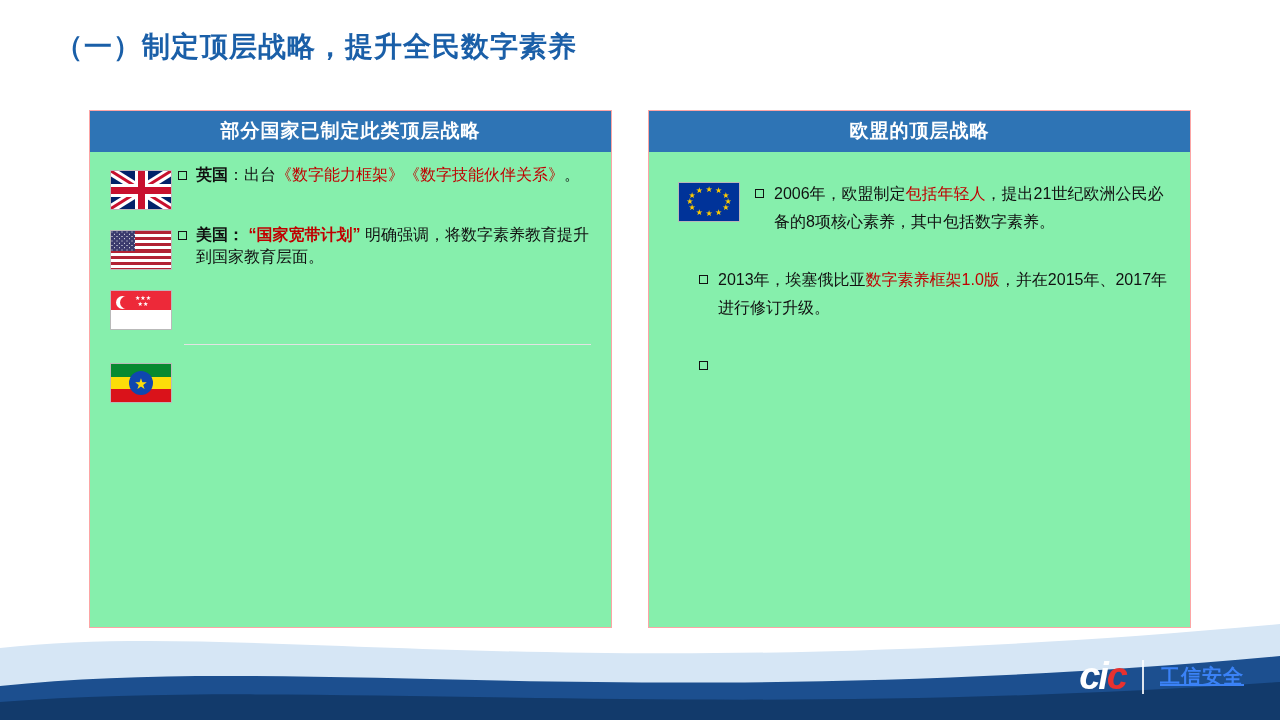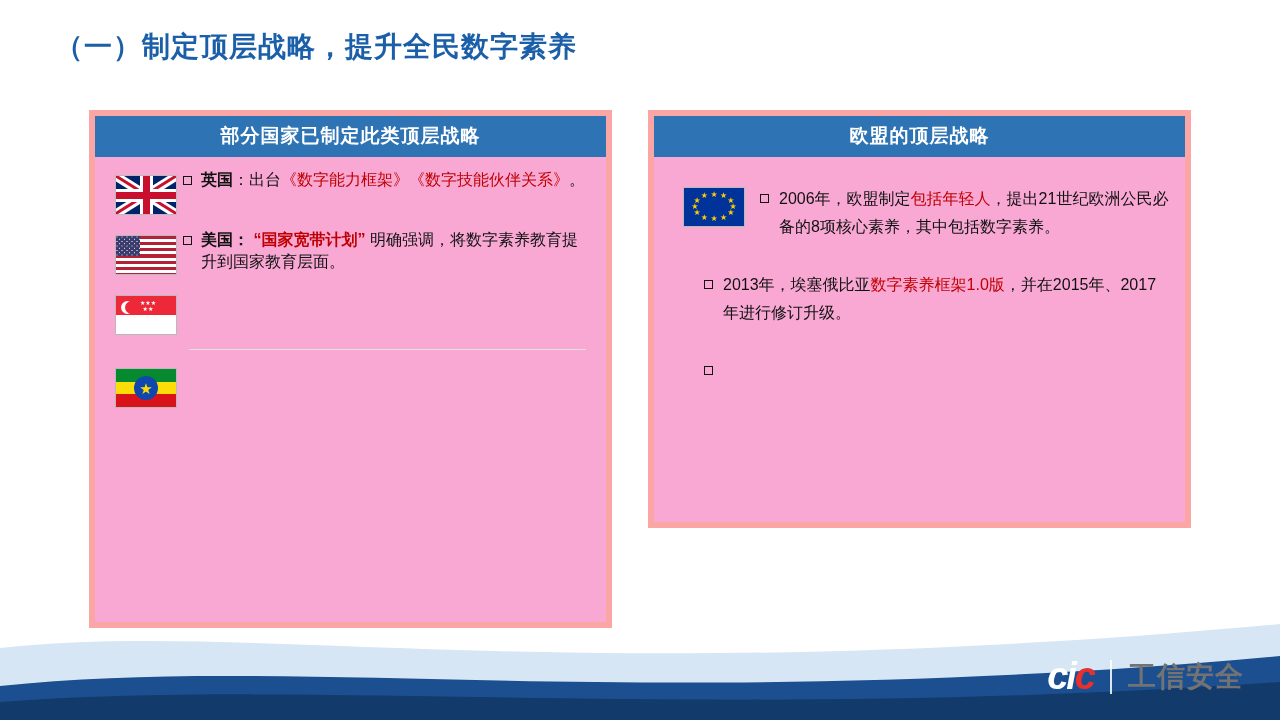--- a/index.html
+++ b/index.html
@@ -23,23 +23,23 @@
     font-size: 28px;
     font-weight: bold;
     color: #1a5fa8;
     letter-spacing: 1px;
     white-space: nowrap;
   }
 
   
   .panel {
     position: absolute;
-    border: 6px solid #fca5a5;
+    border: 1px solid #fca5a5;
     box-sizing: border-box;
-    background: #f9a8d4;
+    background: #86efac;
   }
   .panel-header {
     background: #2e74b5;
     color: #ffffff;
     font-size: 19px;
     font-weight: bold;
     text-align: center;
     padding: 7px 0 8px 0;
     letter-spacing: 1px;
   }
@@ -50,21 +50,21 @@
   #panel-left {
     left: 89px;
     top: 110px;
     width: 523px;
     height: 518px;
   }
   #panel-right {
     left: 648px;
     top: 110px;
     width: 543px;
-    height: 418px;
+    height: 518px;
   }
 
   
   .row {
     display: flex;
     align-items: flex-start;
     margin-bottom: 14px;
   }
   .flag-cell {
     width: 74px;
@@ -277,24 +277,25 @@
     font-family: "Liberation Sans", sans-serif;
   }
   .logo-cic .c2 { color: #e8312f; }
   .logo-divider {
     width: 2px;
     height: 34px;
     background: #ffffff;
     opacity: .85;
   }
   .logo-text {
-    font-size: 28px;
+    font-size: 20px;
     font-weight: bold;
-    color: #737373;
+    color: #3b82f6;
     letter-spacing: 1px;
+    text-decoration: underline;
   }
 </style>
 </head>
 <body>
 
 <div class="slide-title">（一）制定顶层战略，提升全民数字素养</div>
 
 <div class="panel" id="panel-left">
   <div class="panel-header">部分国家已制定此类顶层战略</div>
   <div class="panel-body">

